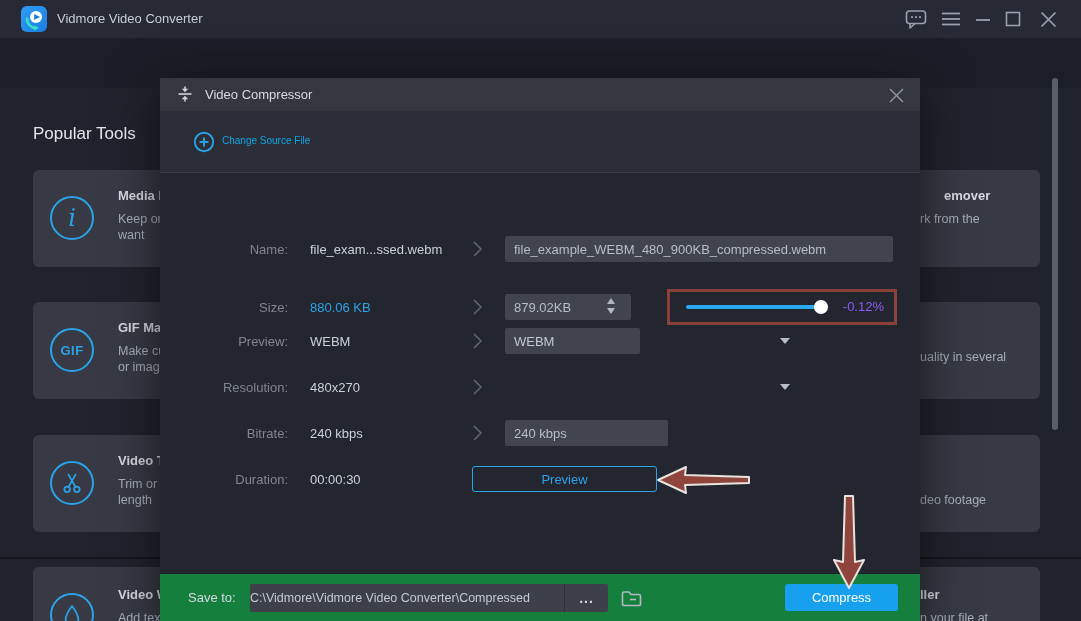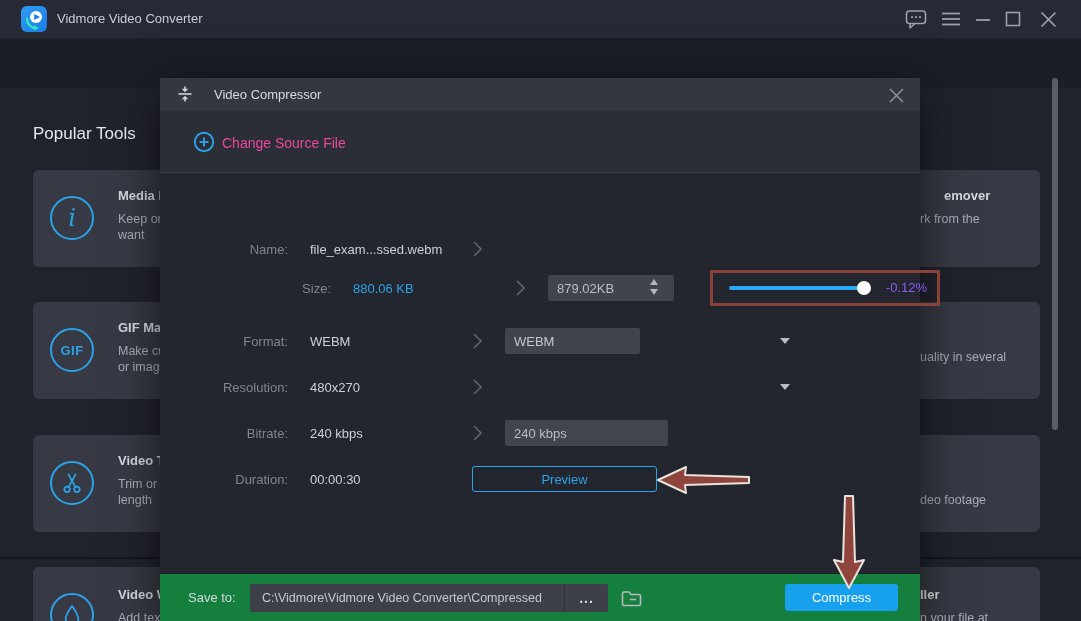--- a/index.html
+++ b/index.html
@@ -25,26 +25,26 @@
   .card-icon{left:17px;top:26px;width:44px;height:44px;border:2px solid #2aa3e8;border-radius:50%;
              color:#2aa3e8;display:flex;align-items:center;justify-content:center;box-sizing:border-box;}
   .card-title{font-size:13px;font-weight:bold;color:#d6d9df;}
   .card-desc{font-size:12.5px;color:#a9adb6;}
   .footer-line{top:469px;height:2px;background:#15171d;}
   .scrollbar{left:1052px;top:78px;width:6px;height:352px;background:#5a5e69;border-radius:3px;}
   
   #dialog{left:160px;top:78px;width:760px;height:543px;background:#24262f;
           box-shadow:0 10px 45px rgba(0,0,0,.6);}
   .dlg-header{left:0;top:0;width:760px;height:33px;background:#35373f;}
-  .dlg-title{left:54px;top:9px;font-size:13px;color:#d8dbe1;}
+  .dlg-title{left:45px;top:9px;font-size:13px;color:#d8dbe1;}
   .dlg-close{right:12px;top:5px;width:24px;height:24px;display:flex;align-items:center;justify-content:center;
              color:#8f939d;font-size:15px;}
   .dlg-sub{left:0;top:33px;width:760px;height:62px;background:#2c2e37;border-bottom:1px solid #383b44;box-sizing:border-box;}
   .plus-circle{left:33px;top:20px;width:22px;height:22px;}
-  .change-src-label{left:62px;top:24px;font-size:14px;color:#ec4899;}
+  .change-src-label{left:62px;top:24px;font-size:10px;color:#0ea5e9;}
   .dlg-content{left:0;top:95px;width:760px;height:400px;background:#24262f;}
   .row{position:absolute;left:0;width:760px;height:26px;}
   .row .lbl{position:absolute;left:0;top:6px;width:128px;text-align:right;font-size:13px;color:#82858e;}
   .row .src{position:absolute;left:150px;top:6px;font-size:13px;color:#ccd0d7;}
   .src-blue{color:#2aa3e8 !important;}
   .row .chev{position:absolute;left:312px;top:4px;}
   .ctl{position:absolute;left:345px;top:0;height:26px;background:#41434d;border-radius:2px;
        display:flex;align-items:center;padding:0 9px;font-size:13px;color:#b9bdc5;box-sizing:border-box;}
   .stepper{width:126px;}
   .stepper-arrows{position:absolute;right:8px;top:4px;display:flex;flex-direction:column;gap:4px;}
@@ -55,21 +55,21 @@
             border-left:5px solid transparent;border-right:5px solid transparent;border-top:6px solid #b9bdc5;}
   .redbox{position:absolute;left:507px;top:-5px;width:230px;height:36px;border:3px solid #8a4138;box-sizing:border-box;}
   .slider-track{position:absolute;left:16px;top:13px;width:136px;height:4px;border-radius:2px;background:#2aa9f2;}
   .slider-thumb{position:absolute;left:144px;top:8px;width:14px;height:14px;border-radius:50%;background:#fff;}
   .slider-pct{position:absolute;right:10px;top:7px;font-size:13px;color:#8b5cf6;}
   .preview-btn{position:absolute;left:312px;top:0;width:185px;height:26px;border:1px solid #2aa3e8;border-radius:3px;
                box-sizing:border-box;display:flex;align-items:center;justify-content:center;font-size:13px;color:#2aa3e8;text-align:right;}
   .dlg-footer{left:0;top:495px;width:760px;height:48px;background:#15803d;border-top:1px solid #1d1f26;box-sizing:border-box;}
   .save-label{left:28px;top:16px;font-size:13px;color:#d6d9df;}
   .path-group{left:90px;top:10px;width:358px;height:28px;background:#3d3f49;border-radius:2px;display:flex;align-items:center;}
-  .path-text{flex:1;padding-left:12px;font-size:12.5px;color:#c5c9d1;white-space:nowrap;overflow:hidden;}
+  .path-text{flex:1;font-size:12.5px;color:#c5c9d1;white-space:nowrap;overflow:hidden;}
   .more-btn{width:44px;height:28px;border-left:1px solid #2f313a;display:flex;align-items:center;justify-content:center;
             font-size:14px;font-weight:bold;letter-spacing:1px;color:#d6d9df;box-sizing:border-box;}
   .folder-btn{left:454px;top:10px;width:34px;height:28px;display:flex;align-items:center;justify-content:center;}
   .compress-btn{left:625px;top:10px;width:113px;height:27px;background:#17a0ee;border-radius:3px;
                 display:flex;align-items:center;justify-content:center;font-size:13px;color:#fff;}
   .annot{pointer-events:none;z-index:30;}
   #dialog{z-index:10;}
   #main,.scrollbar{z-index:1;}
 </style>
 </head>
@@ -255,44 +255,45 @@
     <div class="abs dlg-content">
 
       <div class="row" style="top:63px;">
         <div class="lbl">Name:</div>
         <div class="src">file_exam...ssed.webm</div>
         <div class="chev">
           <svg width="11" height="18" viewBox="0 0 11 18">
               <polyline points="2,2 9,9 2,16" fill="none" stroke="#60646e" stroke-width="1.6"></polyline>
             </svg>
         </div>
-      </div>
-
-      <div class="row" style="top:102px;margin-left:43px;">
+        <div class="ctl" style="width:388px;">file_example_WEBM_480_900KB_compressed.webm</div>
+      </div>
+
+      <div class="row" style="top:121px;">
         <div class="lbl">Size:</div>
         <div class="src src-blue">880.06 KB</div>
         <div class="chev">
           <svg width="11" height="18" viewBox="0 0 11 18">
               <polyline points="2,2 9,9 2,16" fill="none" stroke="#60646e" stroke-width="1.6"></polyline>
             </svg>
         </div>
         <div class="ctl stepper">879.02KB</div>
         <div class="stepper-arrows" style="left:447px;">
           <div class="tri-up"></div>
           <div class="tri-down"></div>
         </div>
         <div class="redbox annot">
           <div class="slider-track"></div>
           <div class="slider-thumb"></div>
           <div class="slider-pct">-0.12%</div>
         </div>
       </div>
 
       <div class="row" style="top:155px;">
-        <div class="lbl">Format:</div>
+        <div class="lbl">Preview:</div>
         <div class="src">WEBM</div>
         <div class="chev">
           <svg width="11" height="18" viewBox="0 0 11 18">
               <polyline points="2,2 9,9 2,16" fill="none" stroke="#60646e" stroke-width="1.6"></polyline>
             </svg>
         </div>
         <div class="ctl dropdown">
           <span>WEBM</span>
         </div>
         <div class="dd-caret" style="left:620px;"></div>

